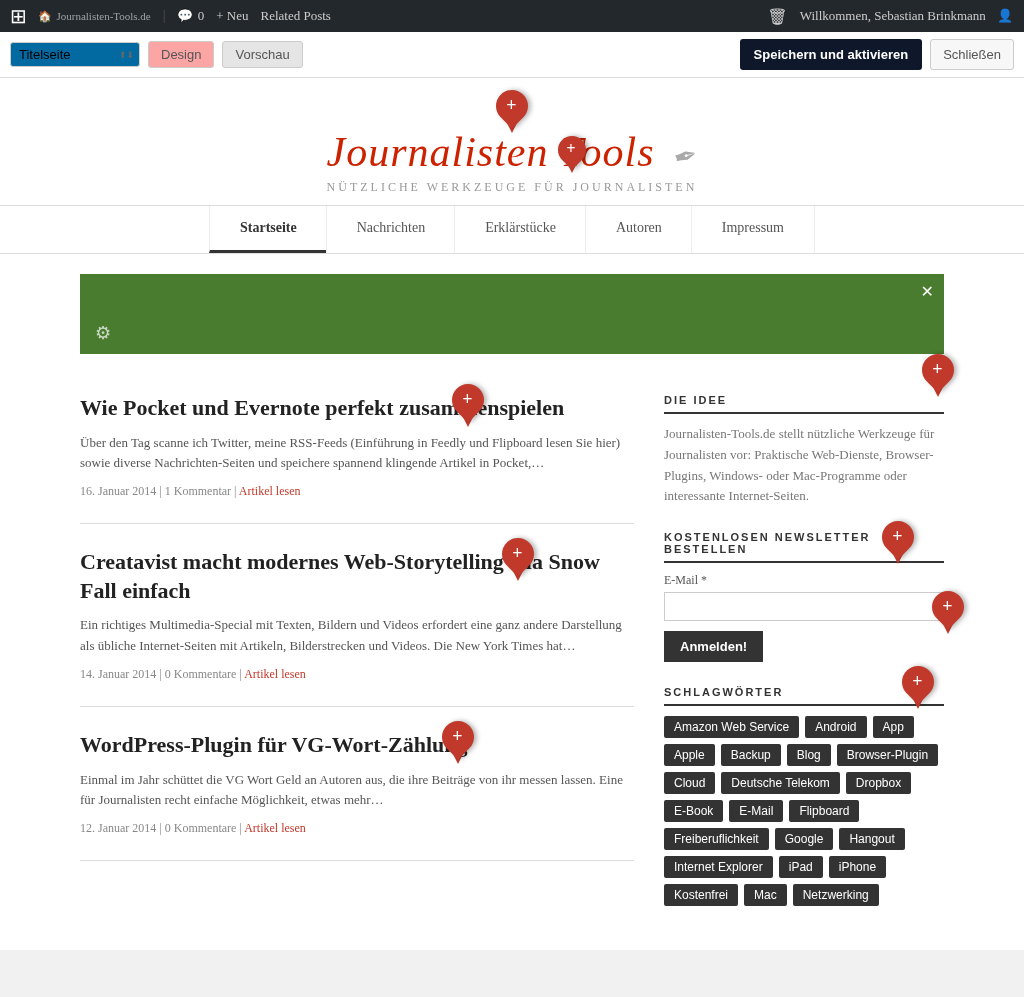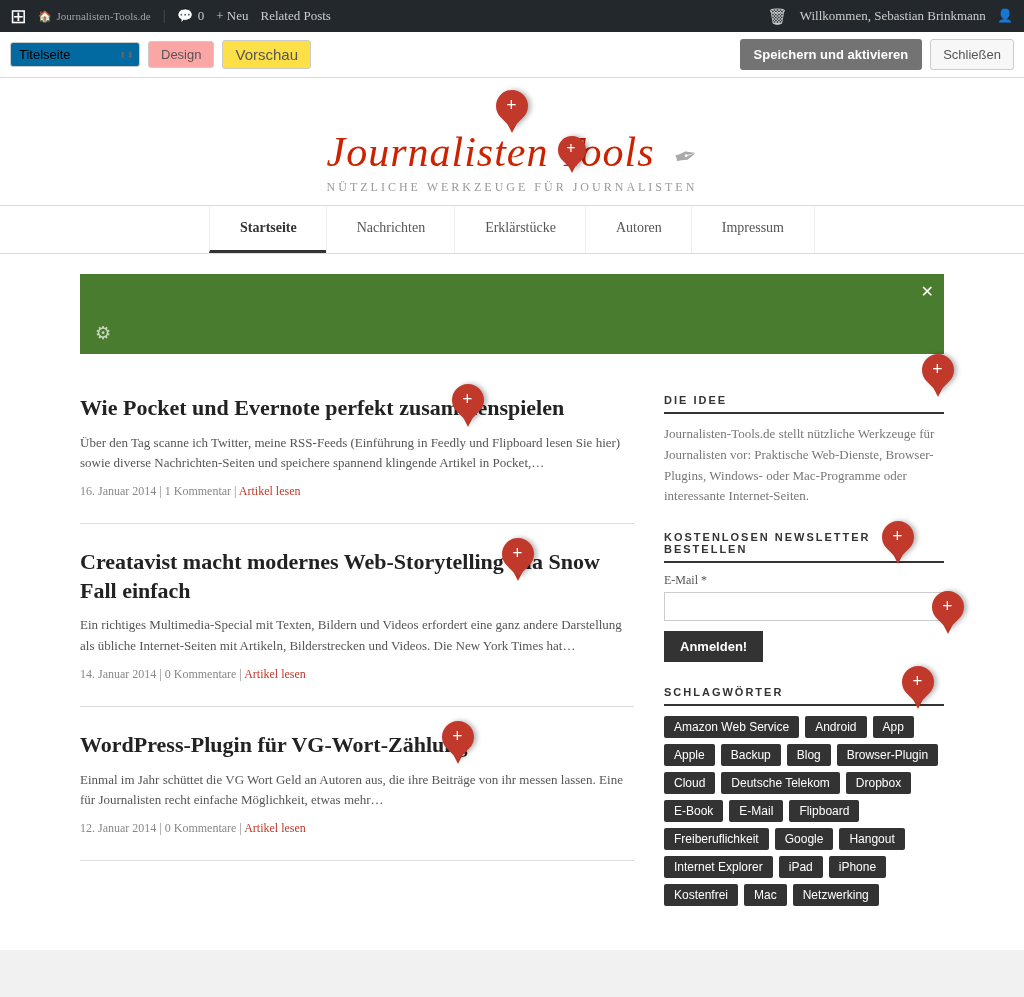--- a/index.html
+++ b/index.html
@@ -52,31 +52,31 @@
     .btn-design {
       background: #fca5a5;
       border: 1px solid #ccc;
       border-radius: 3px;
       padding: 5px 12px;
       font-size: 13px;
       cursor: pointer;
       color: #555;
     }
     .btn-vorschau {
-      background: #fde047;
+      background: #e5e5e5;
       border: 1px solid #ccc;
       border-radius: 3px;
       padding: 5px 12px;
-      font-size: 15px;
+      font-size: 13px;
       cursor: pointer;
       color: #555;
     }
     .toolbar-right { margin-left: auto; display: flex; gap: 8px; }
     .btn-save {
-      background: #737373;
+      background: #0f172a;
       color: #fff;
       border: none;
       border-radius: 3px;
       padding: 7px 14px;
       font-size: 13px;
       cursor: pointer;
       font-weight: 600;
     }
     .btn-close {
       background: #f7f7f7;

